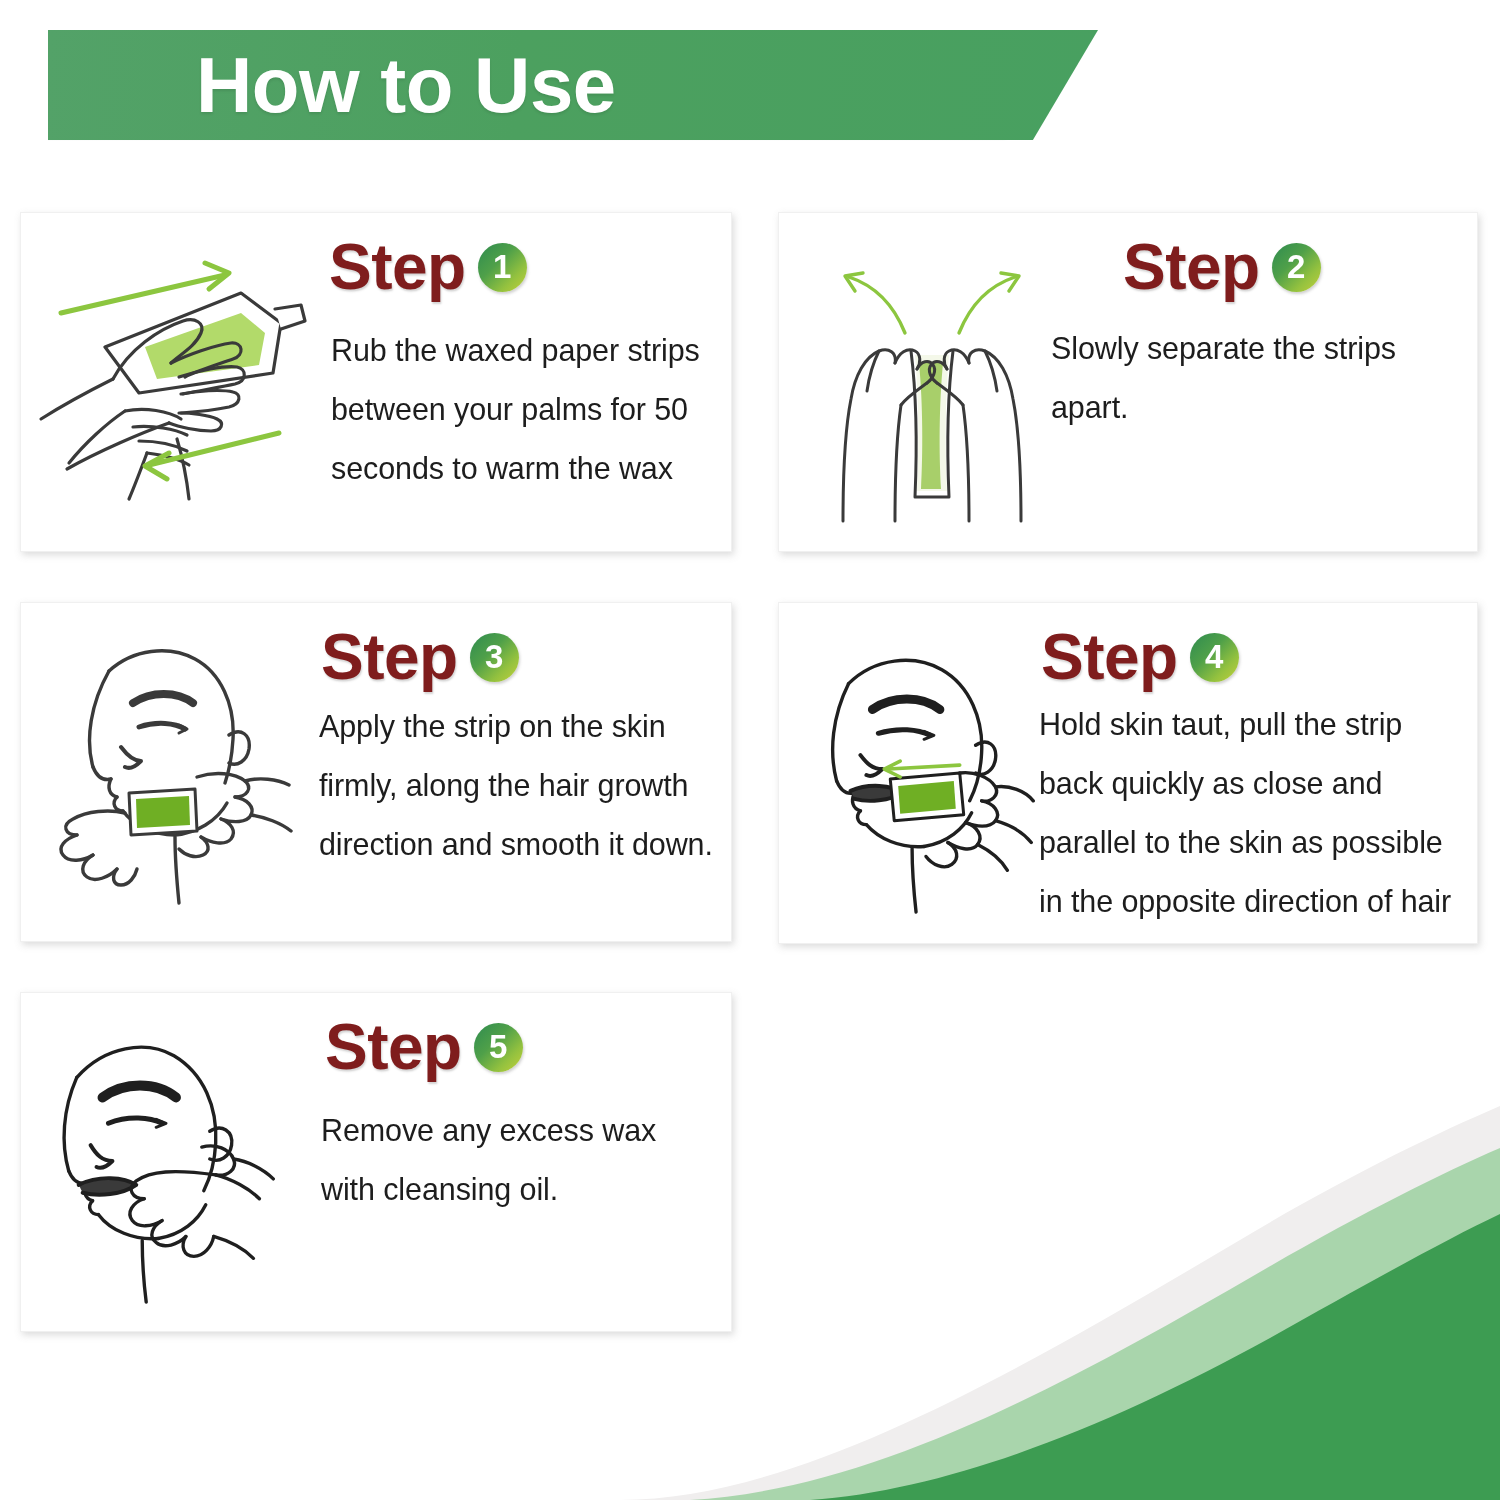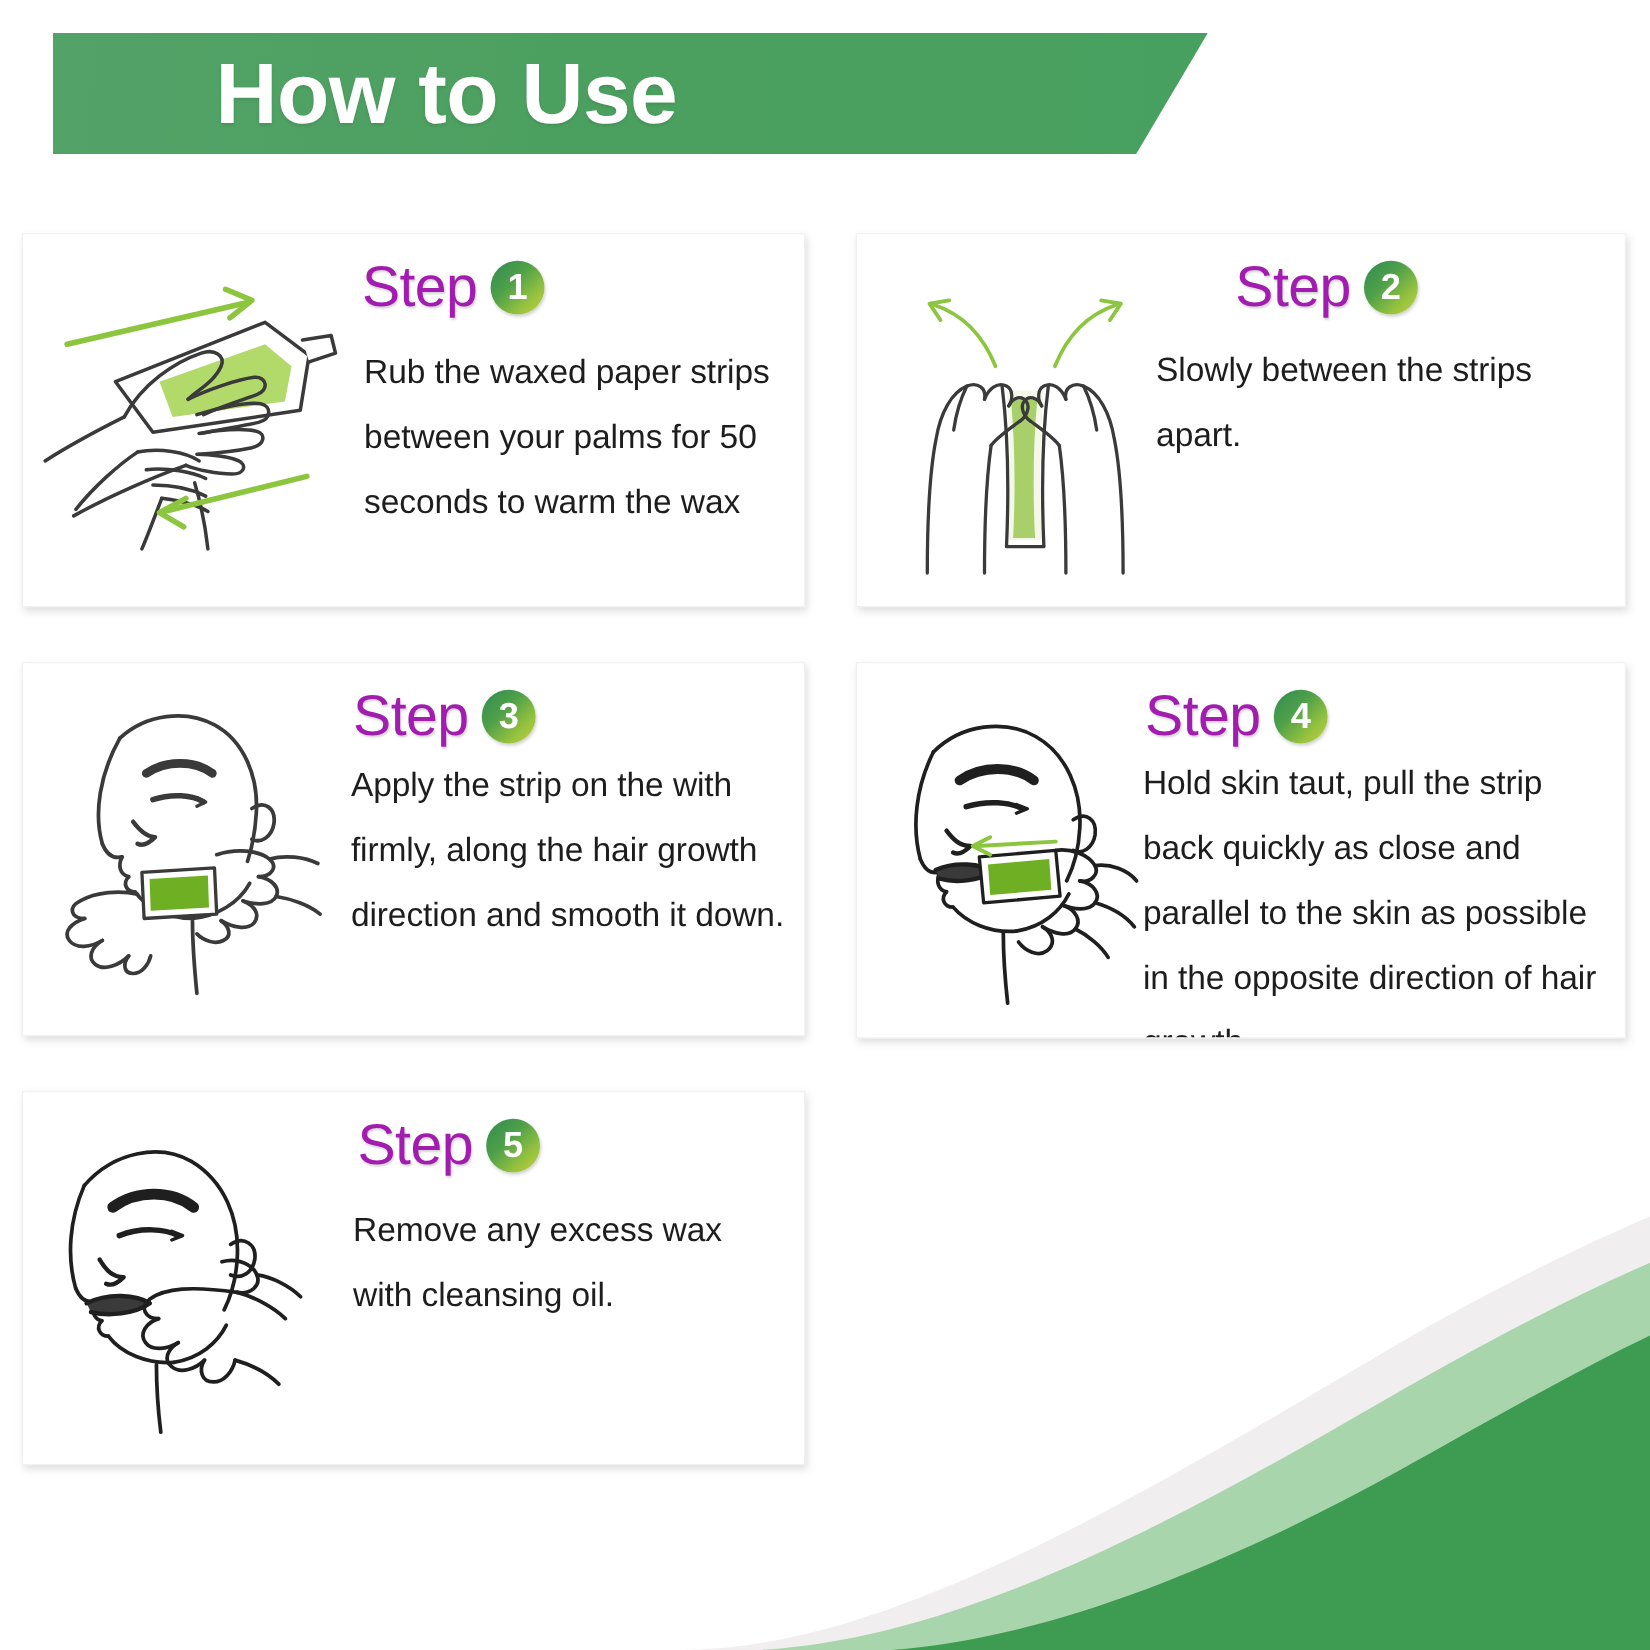--- a/index.html
+++ b/index.html
@@ -123,23 +123,23 @@
     line-height: 1;
     white-space: nowrap;
   }
   #card-1 .step-heading,
   #card-5 .step-heading { padding-left: 8px; }
   #card-2 .step-heading { padding-left: 78px; }
   #card-3 .step-heading { padding-left: 4px; }
   #card-4 .step-heading { padding-left: 4px; }
 
   .step-word {
-    color: #a21caf;
-    font-size: 52px;
-    font-weight: normal;
+    color: #7f1d1d;
+    font-size: 64px;
+    font-weight: bold;
     letter-spacing: -0.5px;
     text-shadow: 1px 2px 2px rgba(110,110,110,0.30);
   }
 
   .step-badge {
     position: relative;
     width: 49px;
     height: 49px;
     border-radius: 50%;
     background: linear-gradient(135deg, #2e8b50 0%, #4fa049 40%, #93c13f 72%, #c3d13c 100%);
@@ -275,21 +275,21 @@
           </g>
         </svg>
       </div>
       <div class="step-text-col">
         <div class="step-heading">
           <span class="step-word">Step</span>
           <span class="step-badge">
             <span class="badge-num">2</span>
           </span>
         </div>
-        <div class="step-body">Slowly between the strips apart.</div>
+        <div class="step-body">Slowly separate the strips apart.</div>
       </div>
     </div>
   </div>
 
   <div class="step-card" id="card-3">
     <div class="card-inner">
       <div class="step-figure">
         <svg viewBox="0 0 282 290">
           <g fill="none" stroke="#3a3a3a" stroke-width="3.4" stroke-linecap="round" stroke-linejoin="round">
 
@@ -329,21 +329,21 @@
           </g>
         </svg>
       </div>
       <div class="step-text-col">
         <div class="step-heading">
           <span class="step-word">Step</span>
           <span class="step-badge">
             <span class="badge-num">3</span>
           </span>
         </div>
-        <div class="step-body">Apply the strip on the with firmly, along the hair growth direction and smooth it down.</div>
+        <div class="step-body">Apply the strip on the skin firmly, along the hair growth direction and smooth it down.</div>
       </div>
     </div>
   </div>
 
   <div class="step-card" id="card-4">
     <div class="card-inner">
       <div class="step-figure">
         <svg viewBox="0 0 282 290">
           <g fill="none" stroke="#1f1f1f" stroke-width="3.4" stroke-linecap="round" stroke-linejoin="round">
 

